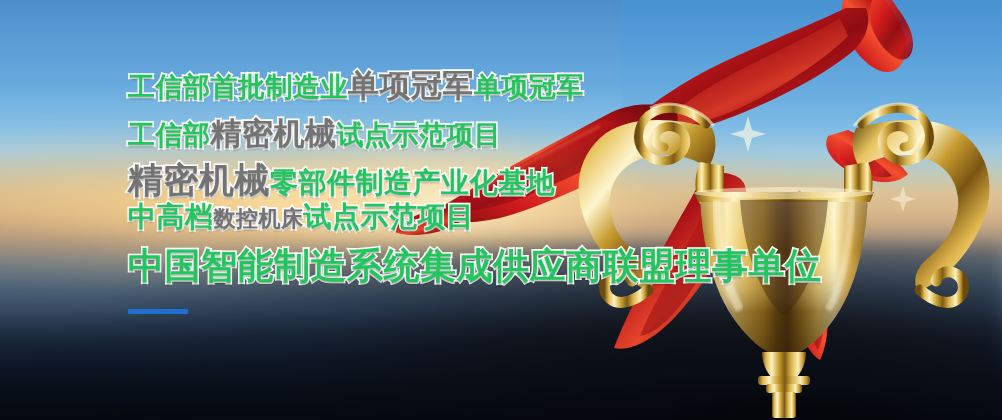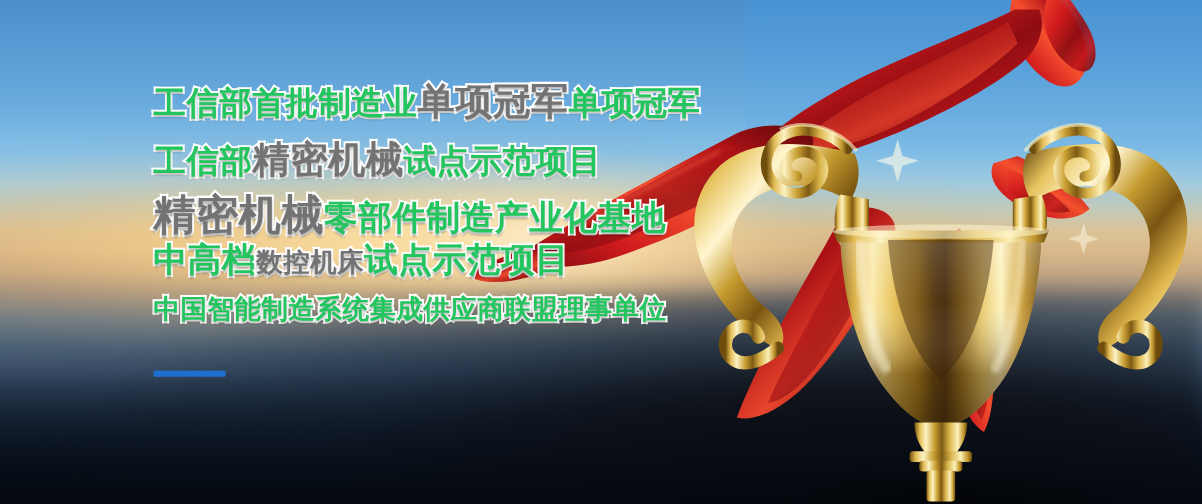--- a/index.html
+++ b/index.html
@@ -126,21 +126,21 @@
   }
 
   .l1{ font-size:27px; }
   .l1 .big{ font-size:31px; }
   .l2{ font-size:27px; }
   .l2 .big{ font-size:31px; }
   .l3{ font-size:28px; }
   .l3 .big{ font-size:35px; }
   .l4{ font-size:28px; }
   .l4 .big{ font-size:22px; }
-  .l5{ font-size:22px; }
+  .l5{ font-size:36px;text-align:right; }
 
   .l1{ margin-bottom:17px; }
   .l2{ margin-bottom:14px; }
   .l3{ margin-bottom:5px; }
   .l4{ margin-bottom:17px; }
 
   
   .accent-bar{
     position:absolute;
     left:128px; top:309px;

